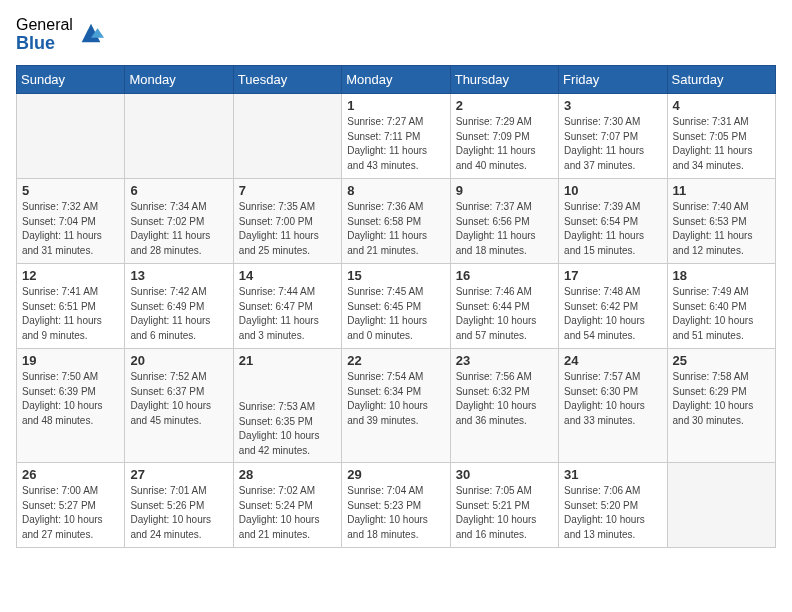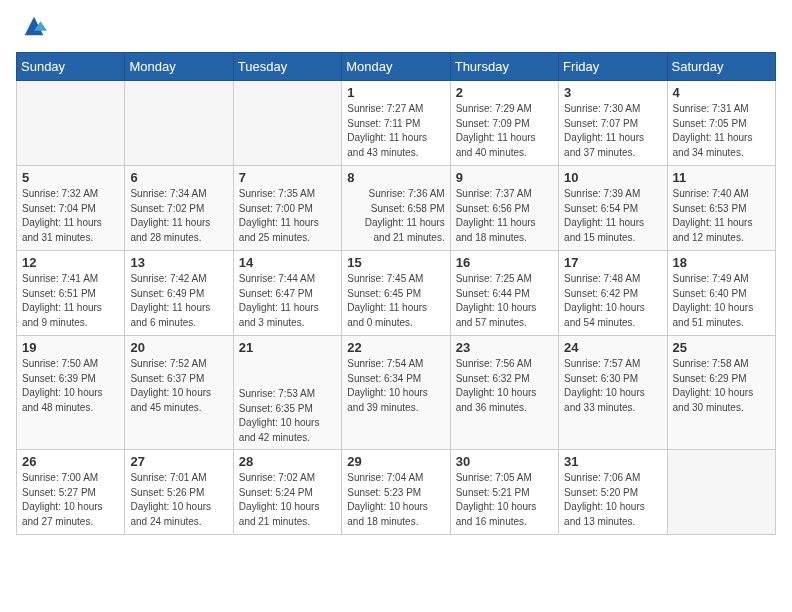--- a/index.html
+++ b/index.html
@@ -85,20 +85,24 @@
     }
     .empty-cell {
       background: #f5f5f5 !important;
     }
   </style>
 </head>
 <body>
 
 <div class="header">
   <div class="logo">
+    <div class="logo-text">
+      <span>General</span>
+      <span style="color:#1a5fa8;font-weight:bold;font-size:18px;">Blue</span>
+    </div>
     <svg class="logo-icon" viewBox="0 0 30 30">
       <polygon points="5,25 15,5 25,25" fill="#1a5fa8"></polygon>
       <polygon points="15,20 22,10 29,20" fill="#4a9fd4"></polygon>
     </svg>
   </div>
 </div>
 
 <table class="calendar">
   <thead>
     <tr>
@@ -155,21 +159,21 @@
 Daylight: 11 hours and 28 minutes.</div>
         </td>
         <td>
           <span class="day-number">7</span>
           <div class="day-info" style="white-space: pre-line;">Sunrise: 7:35 AM
 Sunset: 7:00 PM
 Daylight: 11 hours and 25 minutes.</div>
         </td>
         <td>
           <span class="day-number">8</span>
-          <div class="day-info" style="white-space: pre-line; text-align: right;">Sunrise: 7:36 AM
+          <div class="day-info" style="white-space: pre-line;">Sunrise: 7:36 AM
 Sunset: 6:58 PM
 Daylight: 11 hours and 21 minutes.</div>
         </td>
         <td>
           <span class="day-number">9</span>
           <div class="day-info" style="white-space: pre-line;">Sunrise: 7:37 AM
 Sunset: 6:56 PM
 Daylight: 11 hours and 18 minutes.</div>
         </td>
         <td>
@@ -205,21 +209,21 @@
 Daylight: 11 hours and 3 minutes.</div>
         </td>
         <td>
           <span class="day-number">15</span>
           <div class="day-info" style="white-space: pre-line;">Sunrise: 7:45 AM
 Sunset: 6:45 PM
 Daylight: 11 hours and 0 minutes.</div>
         </td>
         <td>
           <span class="day-number">16</span>
-          <div class="day-info" style="white-space: pre-line;">Sunrise: 7:25 AM
+          <div class="day-info" style="white-space: pre-line;">Sunrise: 7:46 AM
 Sunset: 6:44 PM
 Daylight: 10 hours and 57 minutes.</div>
         </td>
         <td>
           <span class="day-number">17</span>
           <div class="day-info" style="white-space: pre-line;">Sunrise: 7:48 AM
 Sunset: 6:42 PM
 Daylight: 10 hours and 54 minutes.</div>
         </td>
         <td>

